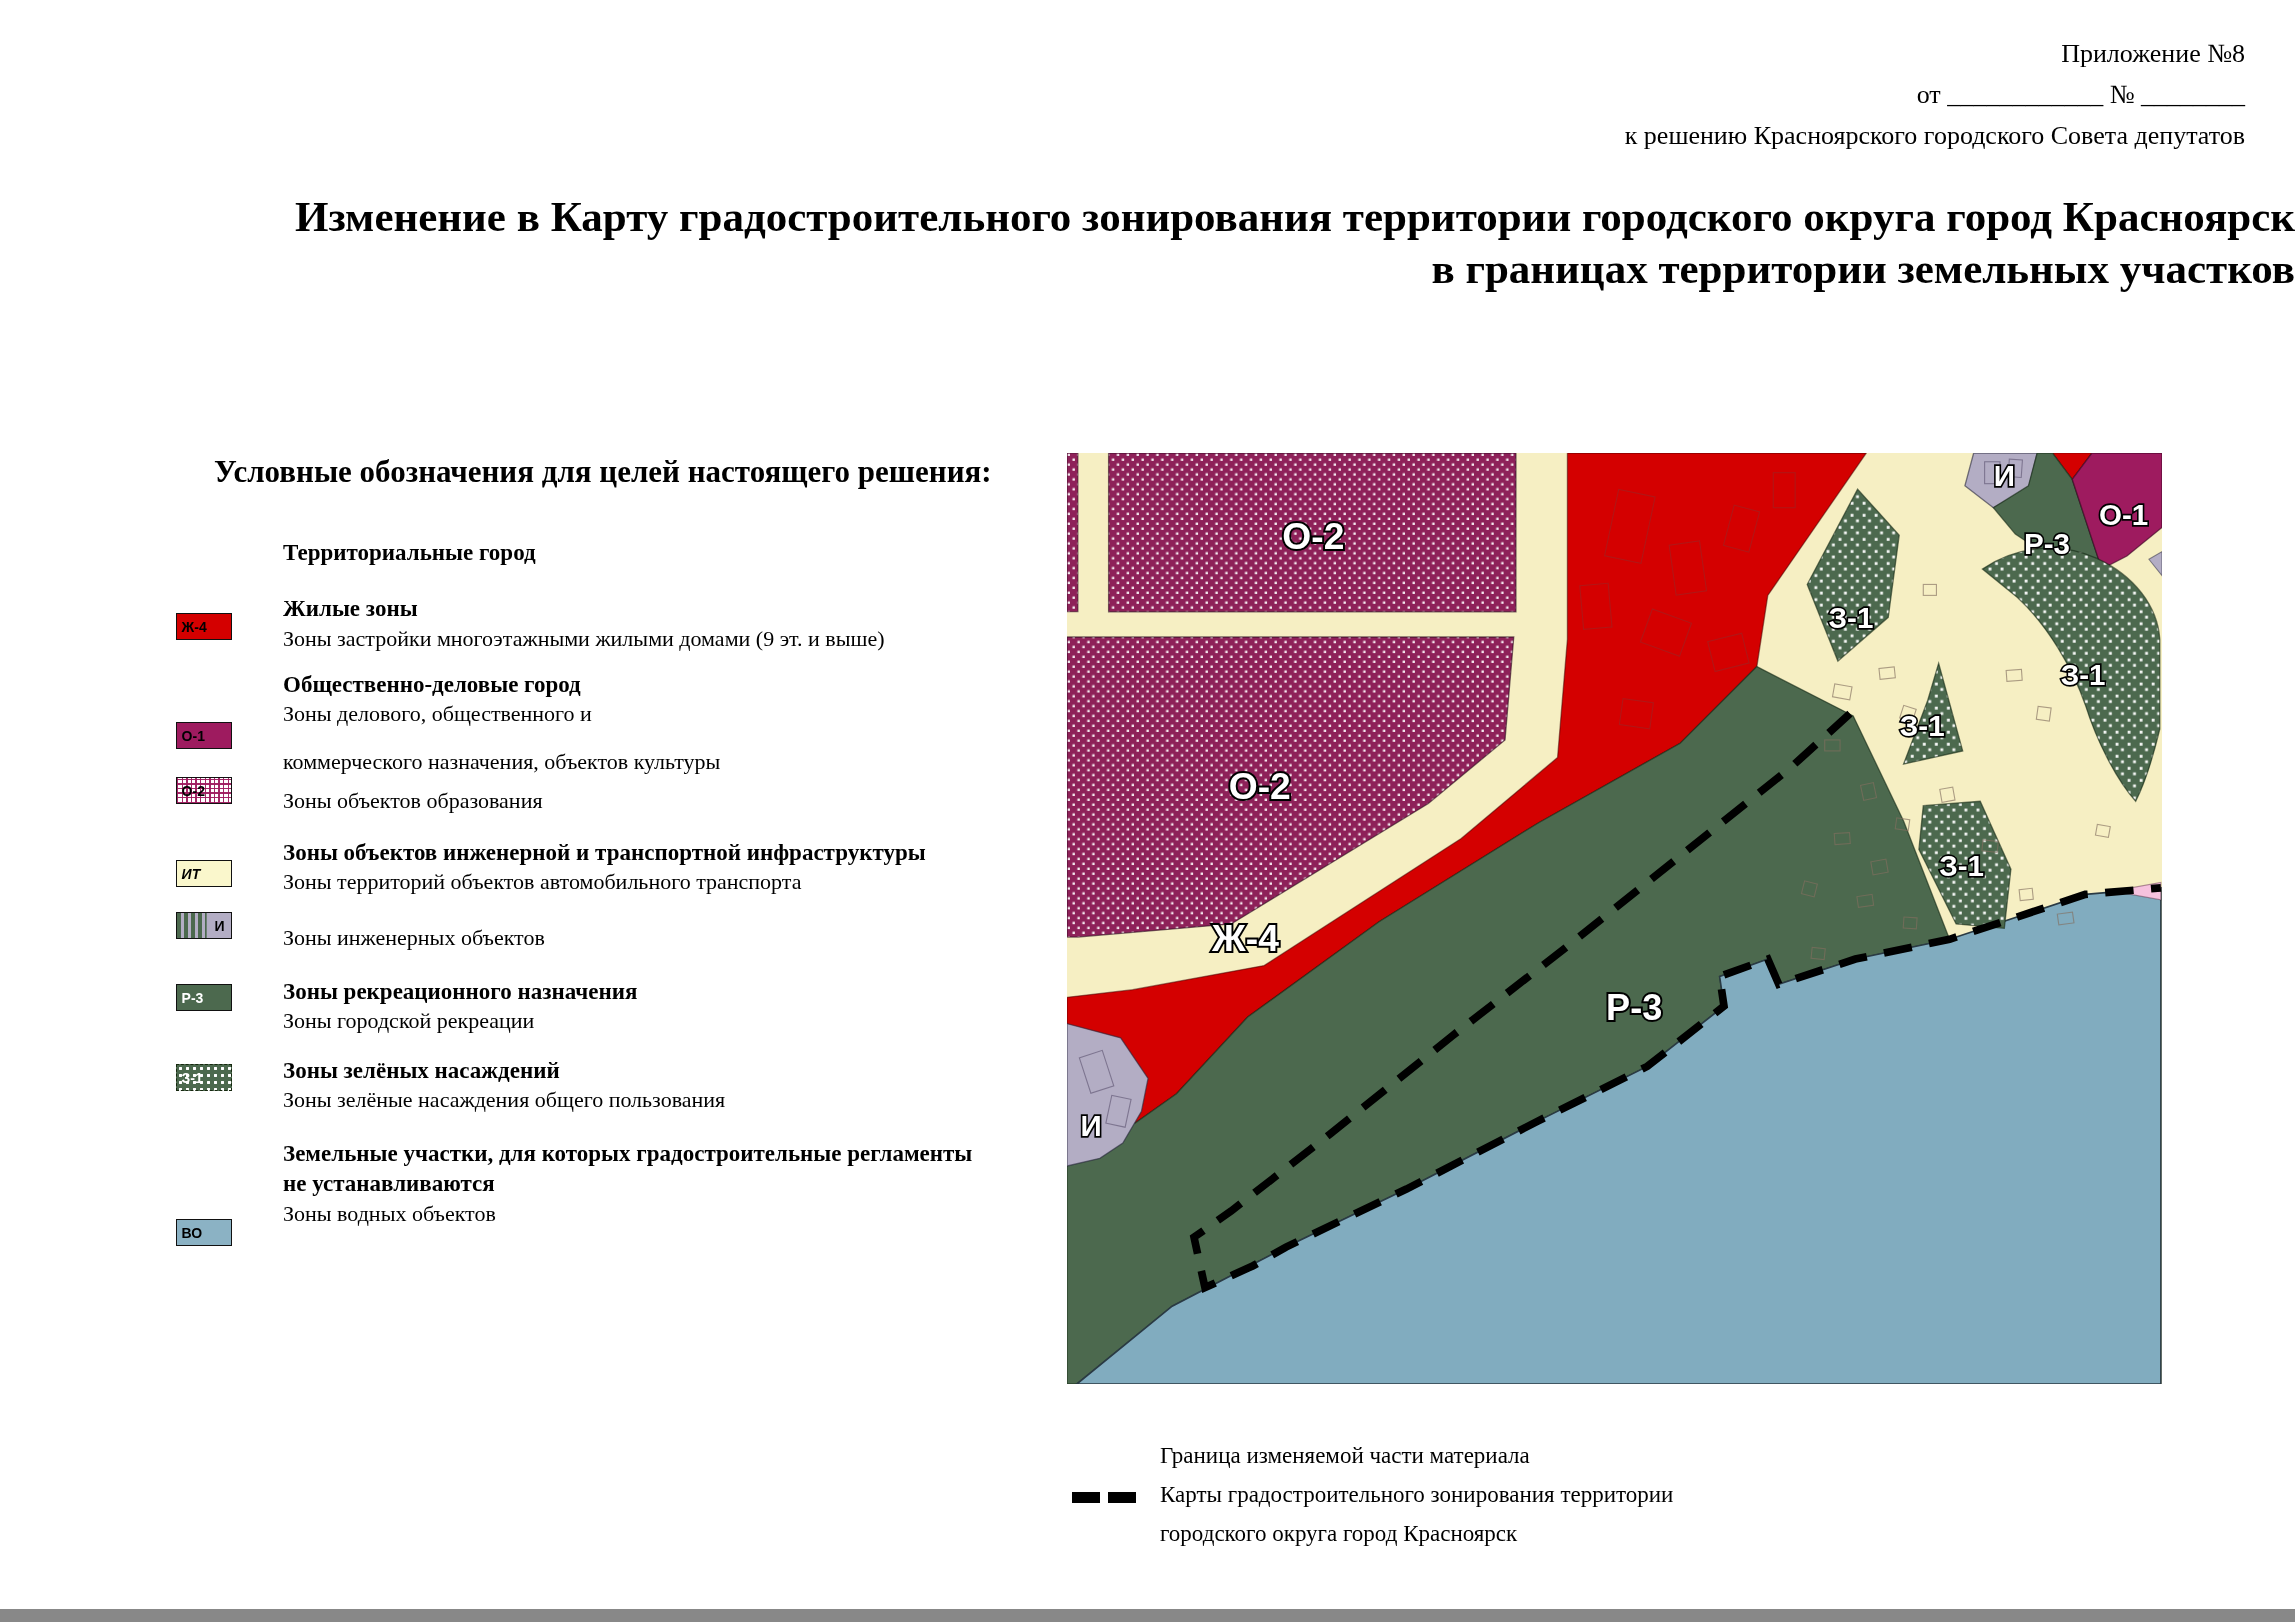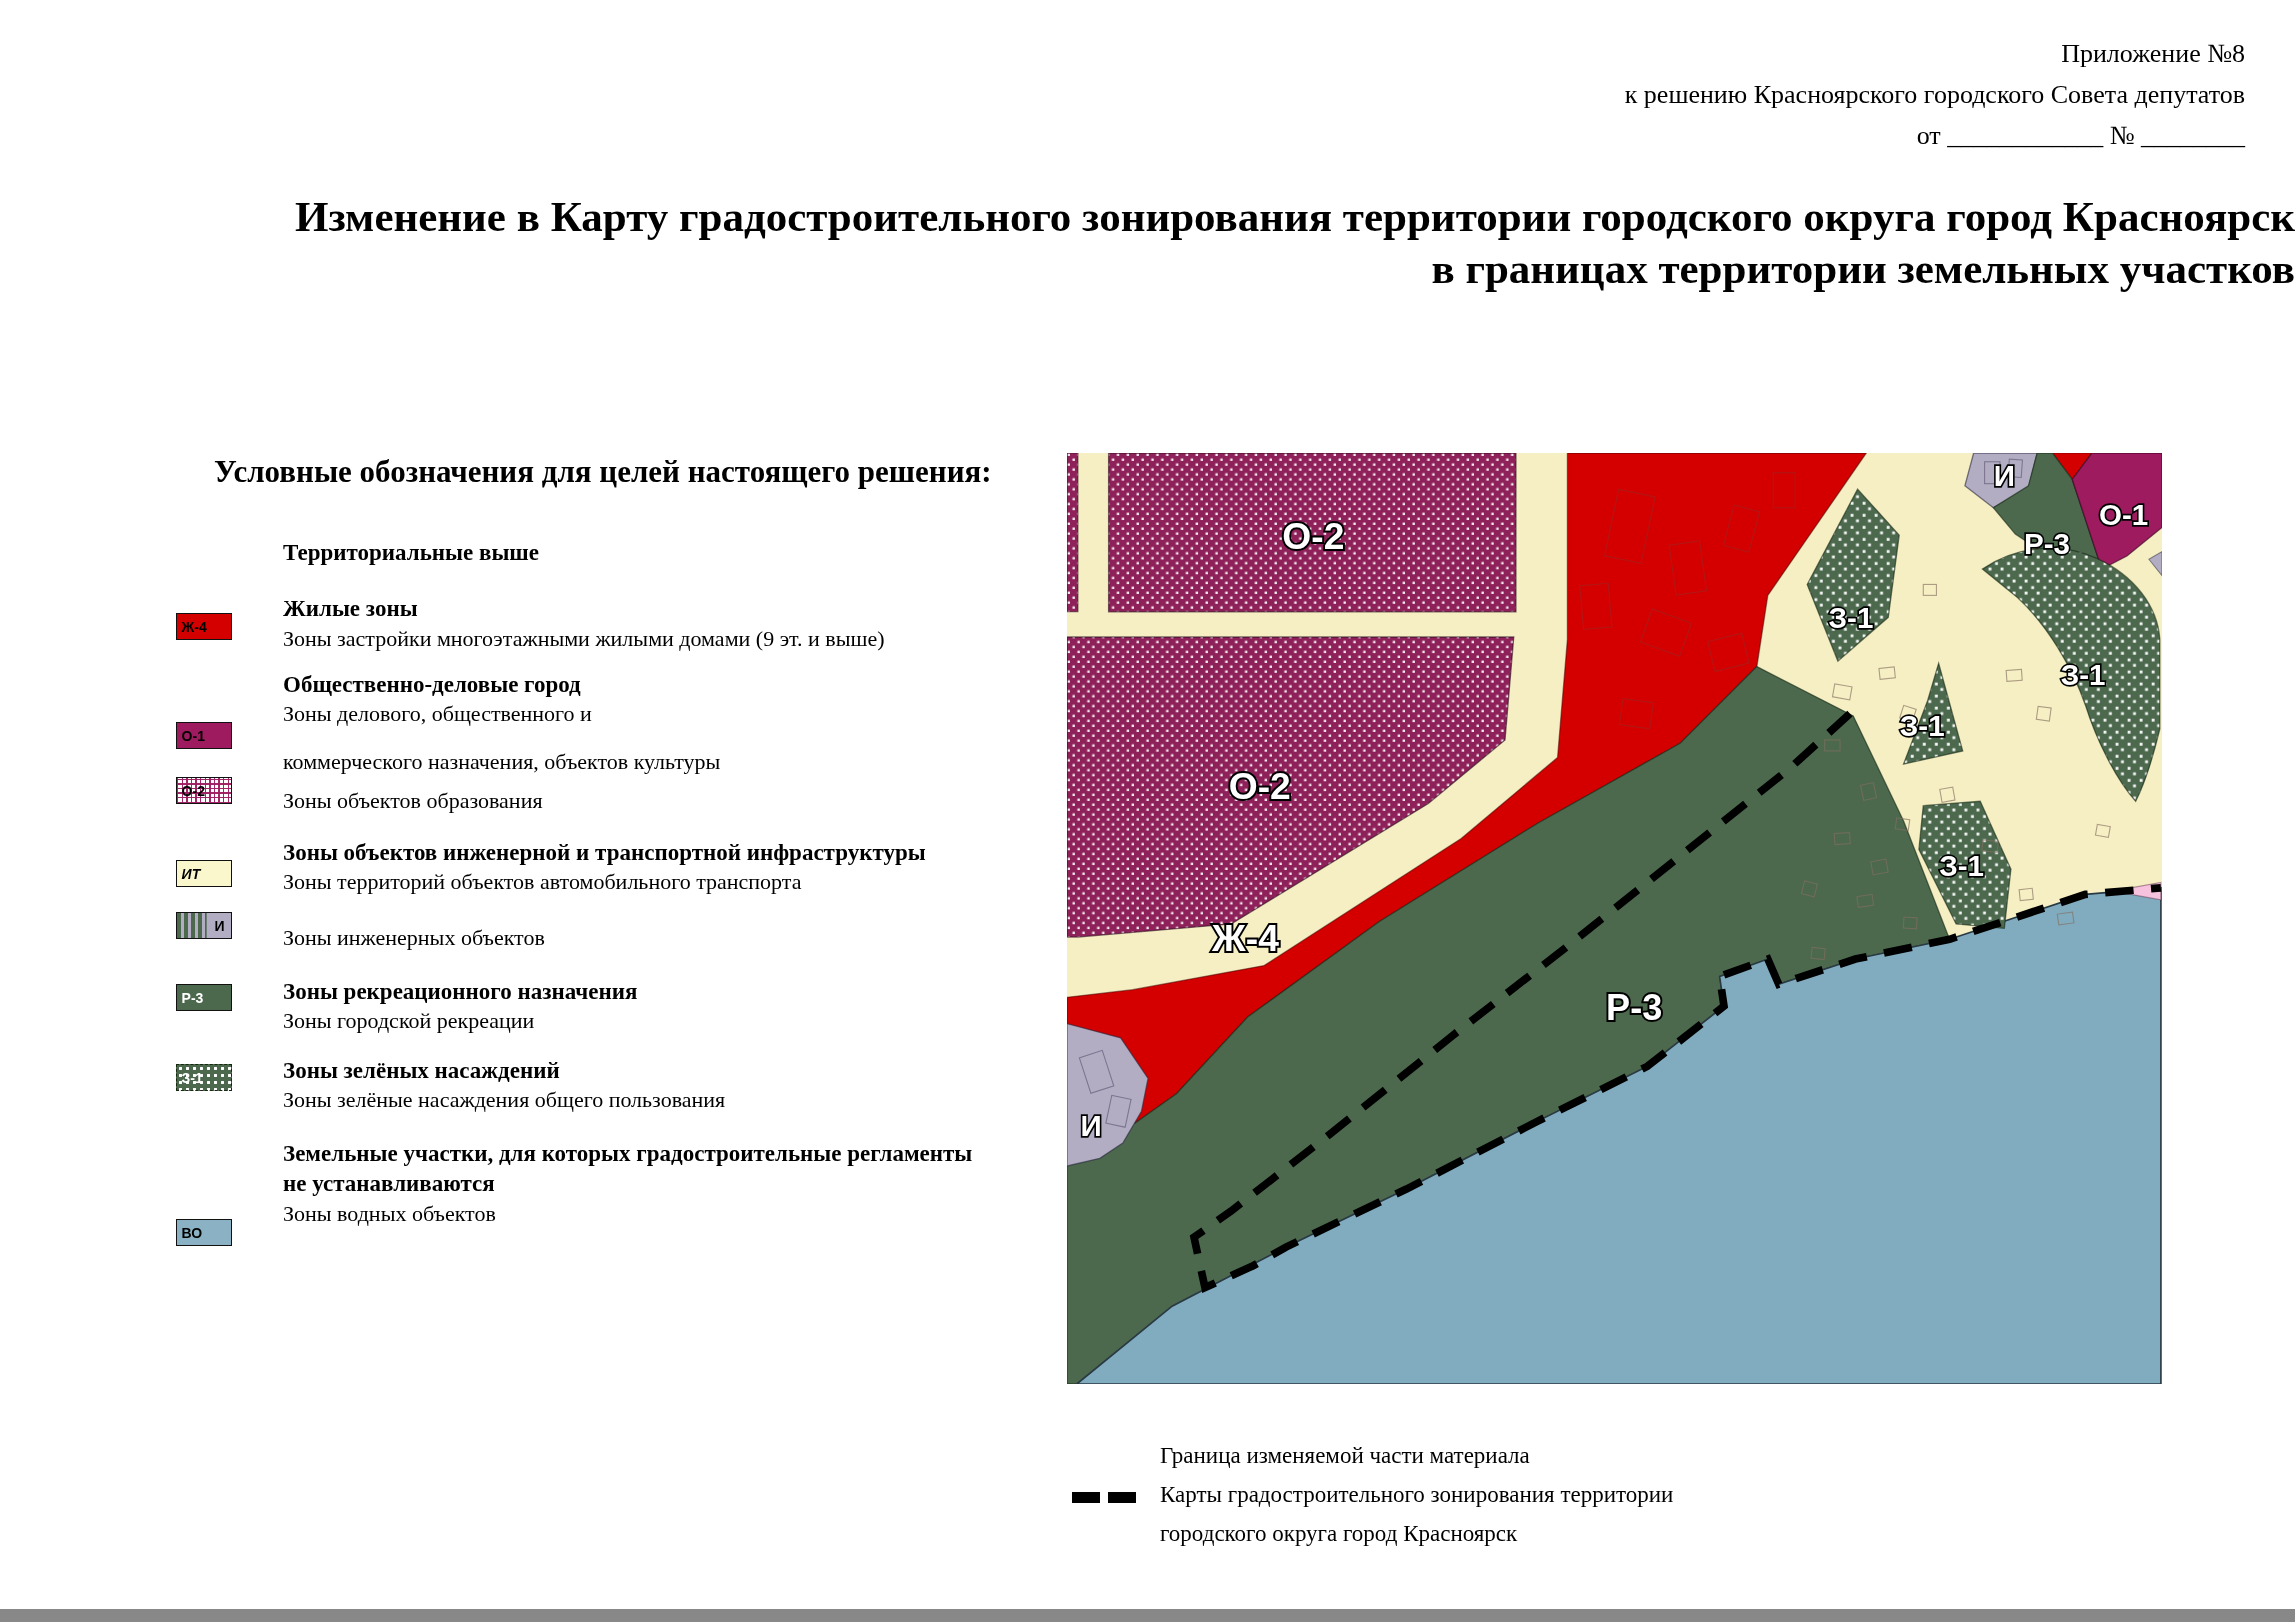--- a/index.html
+++ b/index.html
@@ -78,32 +78,32 @@
     font-size:23px; line-height:39px; white-space:nowrap;
   }
 </style>
 </head>
 <body>
 
 <div class="page">
 
   <div class="appendix">
     <div>Приложение №8</div>
+    <div>от ____________  № ________</div>
     <div>к решению Красноярского городского Совета депутатов</div>
-    <div>от ____________  № ________</div>
   </div>
 
   <div class="title">
     <div>Изменение в Карту градостроительного зонирования территории городского округа город Красноярск</div>
     <div>в границах территории земельных участков</div>
   </div>
 
   <div class="legend-heading">Условные обозначения для целей настоящего решения:</div>
 
-  <div class="lg-text lg-bold" style="top:538px">Территориальные выше</div>
+  <div class="lg-text lg-bold" style="top:538px">Территориальные город</div>
 
   <div class="lg-text lg-bold" style="top:594px">Жилые зоны</div>
   <div class="lg-text" style="top:624px">Зоны застройки многоэтажными жилыми домами  (9 эт. и выше)</div>
   <div class="swatch sw-red" style="top:613px">
       <span>Ж-4</span>
     </div>
 
   <div class="lg-text lg-bold" style="top:670px">Общественно-деловые город</div>
   <div class="lg-text" style="top:699px">Зоны делового, общественного и</div>
   <div class="lg-text" style="top:747px">коммерческого назначения, объектов культуры</div>

